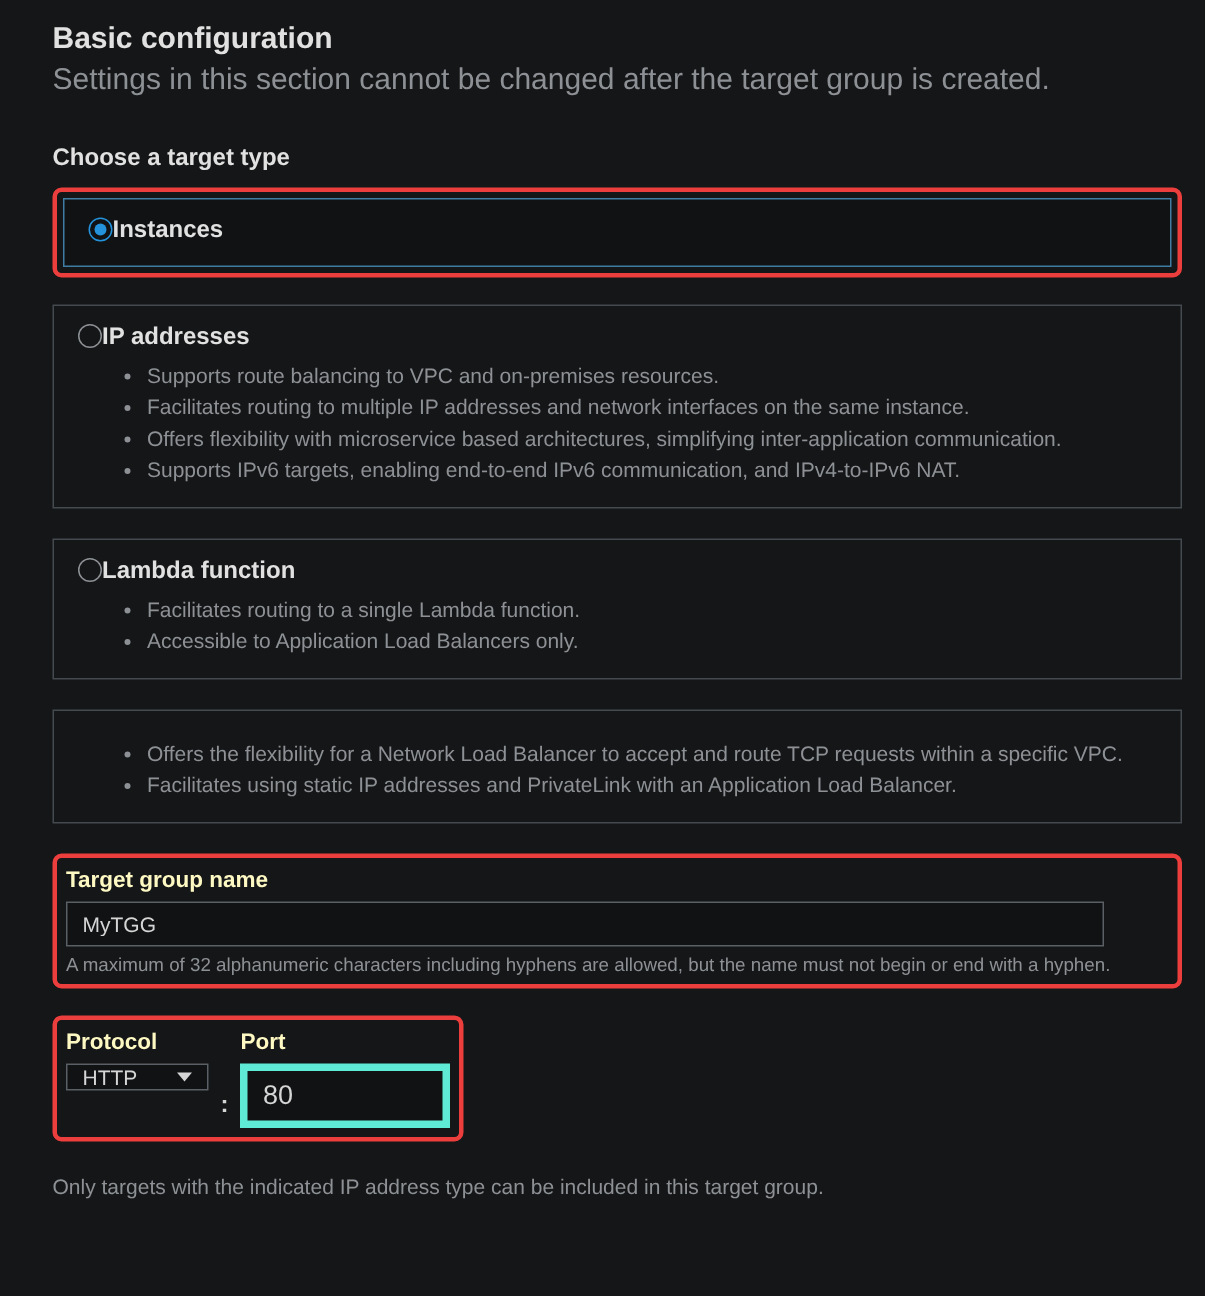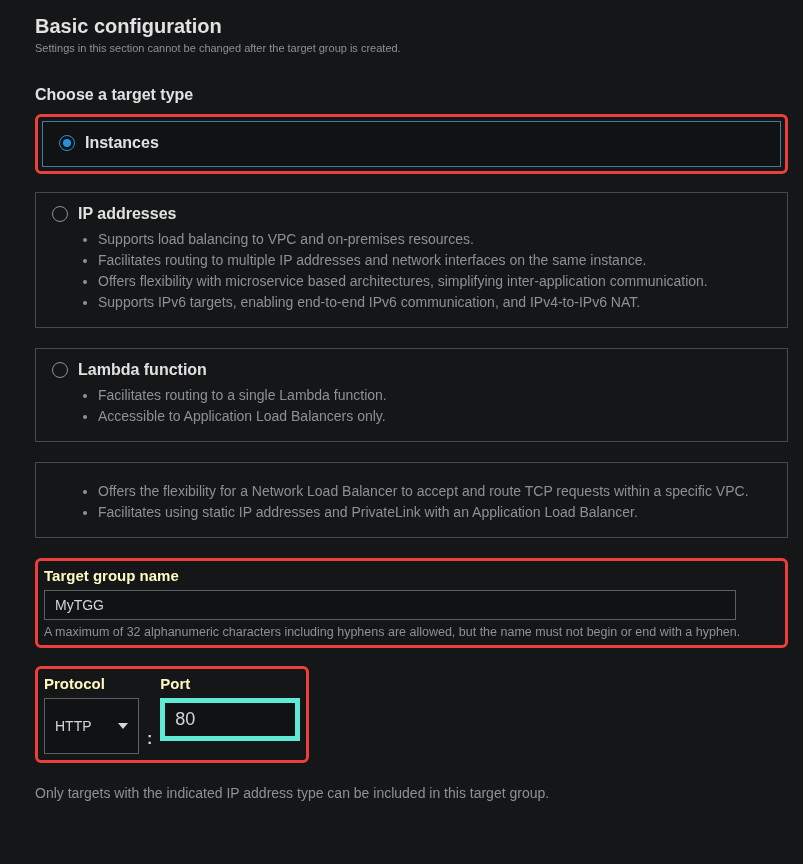--- a/index.html
+++ b/index.html
@@ -12,21 +12,21 @@
       padding: 15px 15px 15px 35px;
     }
     h1 {
       color: #e1e1e1;
       font-size: 20px;
       font-weight: 700;
       margin-bottom: 4px;
     }
     .subtitle {
       color: #8d9195;
-      font-size: 11px;
+      font-size: 20px;
       margin-bottom: 32px;
     }
     h2 {
       color: #e1e1e1;
       font-size: 16px;
       font-weight: 700;
       margin-bottom: 10px;
     }
     .card {
       border: 1px solid #444a50;
@@ -44,22 +44,21 @@
       margin-bottom: 18px;
     }
     .highlight-box .card {
       margin-bottom: 0;
     }
     .highlight-box-pad {
       padding: 6px;
     }
     .radio-row {
       display: flex;
-      align-items: center;
-      gap: 10px;
+      align-items: flex-start;
       cursor: pointer;
     }
     .radio-row .radio {
       width: 16px; height: 16px;
       border: 1px solid #8d9195;
       border-radius: 50%;
       display: inline-flex;
       align-items: center;
       justify-content: center;
       flex-shrink: 0;
@@ -138,21 +137,21 @@
     .protocol-port {
       display: flex;
       gap: 16px;
       align-items: flex-start;
     }
     .select-wrap {
       border: 1px solid #5a6065;
       background: #101214;
       display: flex;
       align-items: center;
-      padding: 19px 10px;
+      padding: 0 10px;
       width: 95px;
       justify-content: space-between;
       cursor: pointer;
     }
     .caret {
       width: 0; height: 0;
       border-left: 5px solid transparent;
       border-right: 5px solid transparent;
       border-top: 6px solid #d5d5d5;
     }
@@ -195,21 +194,21 @@
   </div>
 </div>
 
 
 <div class="card">
   <div class="radio-row">
     <span class="radio"></span>
     <span class="radio-title">IP addresses</span>
   </div>
   <ul class="bullets">
-    <li>Supports load balancing to VPC and on-premises resources.</li>
+    <li>Supports route balancing to VPC and on-premises resources.</li>
     <li>Facilitates routing to multiple IP addresses and network interfaces on the same instance.</li>
     <li>Offers flexibility with microservice based architectures, simplifying inter-application communication.</li>
     <li>Supports IPv6 targets, enabling end-to-end IPv6 communication, and IPv4-to-IPv6 NAT.</li>
   </ul>
 </div>
 
 
 <div class="card">
   <div class="radio-row">
     <span class="radio"></span>

